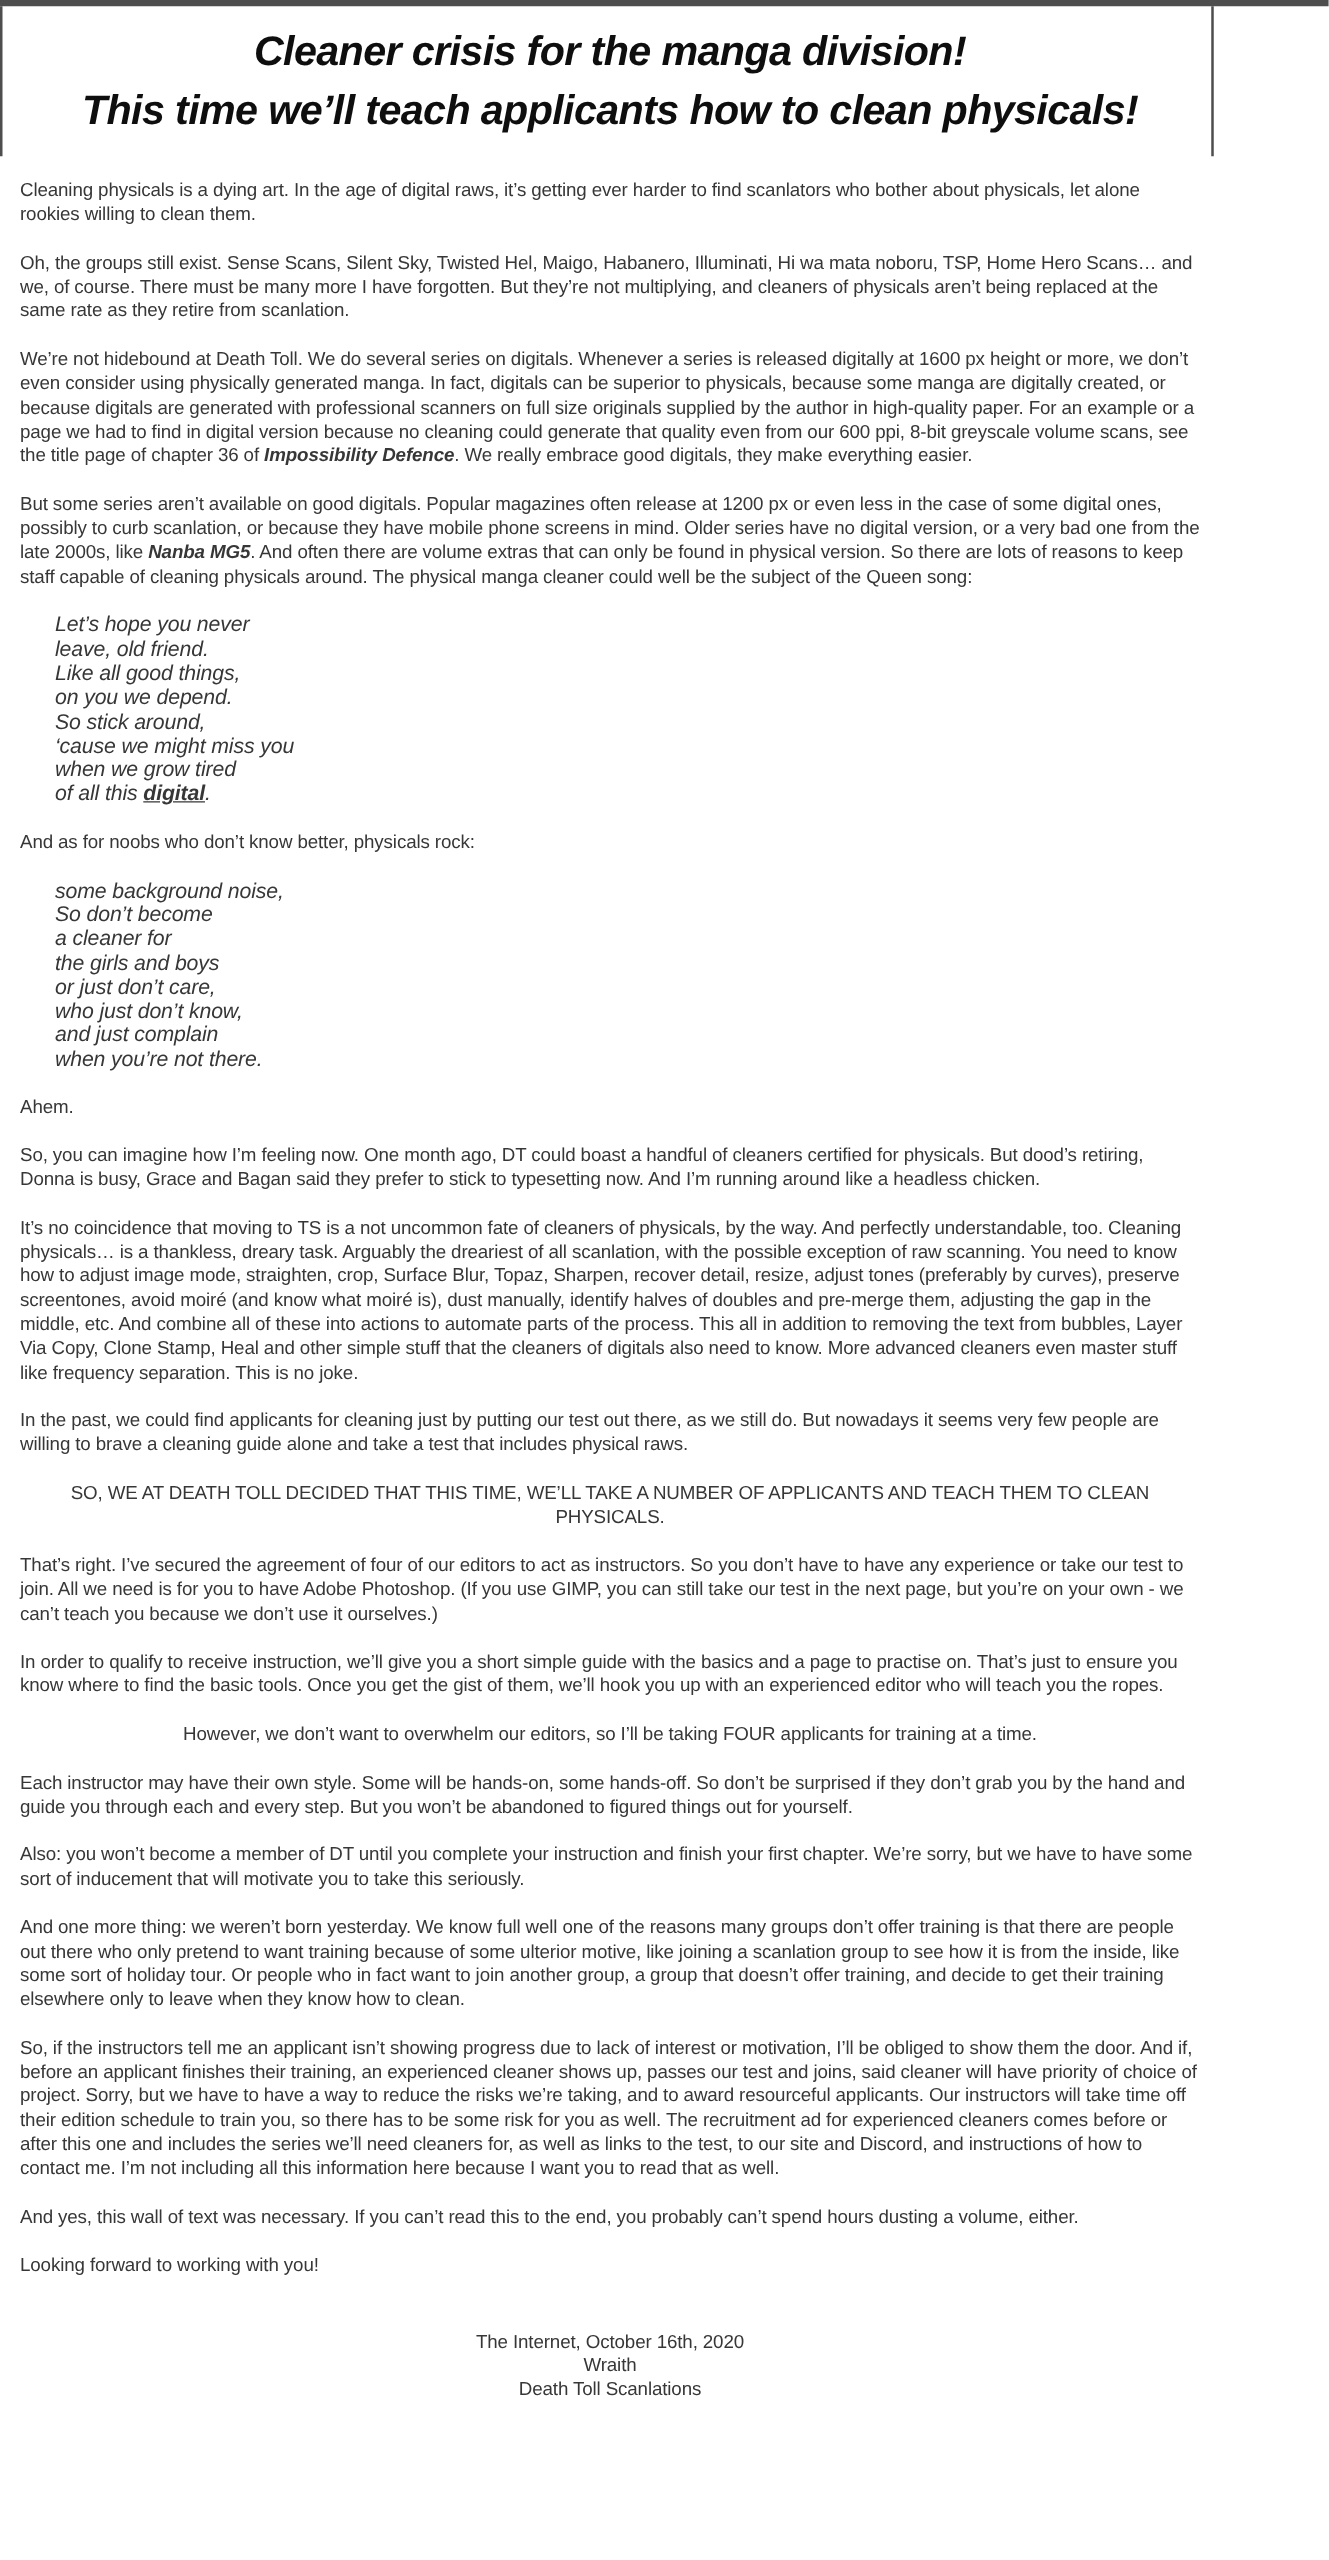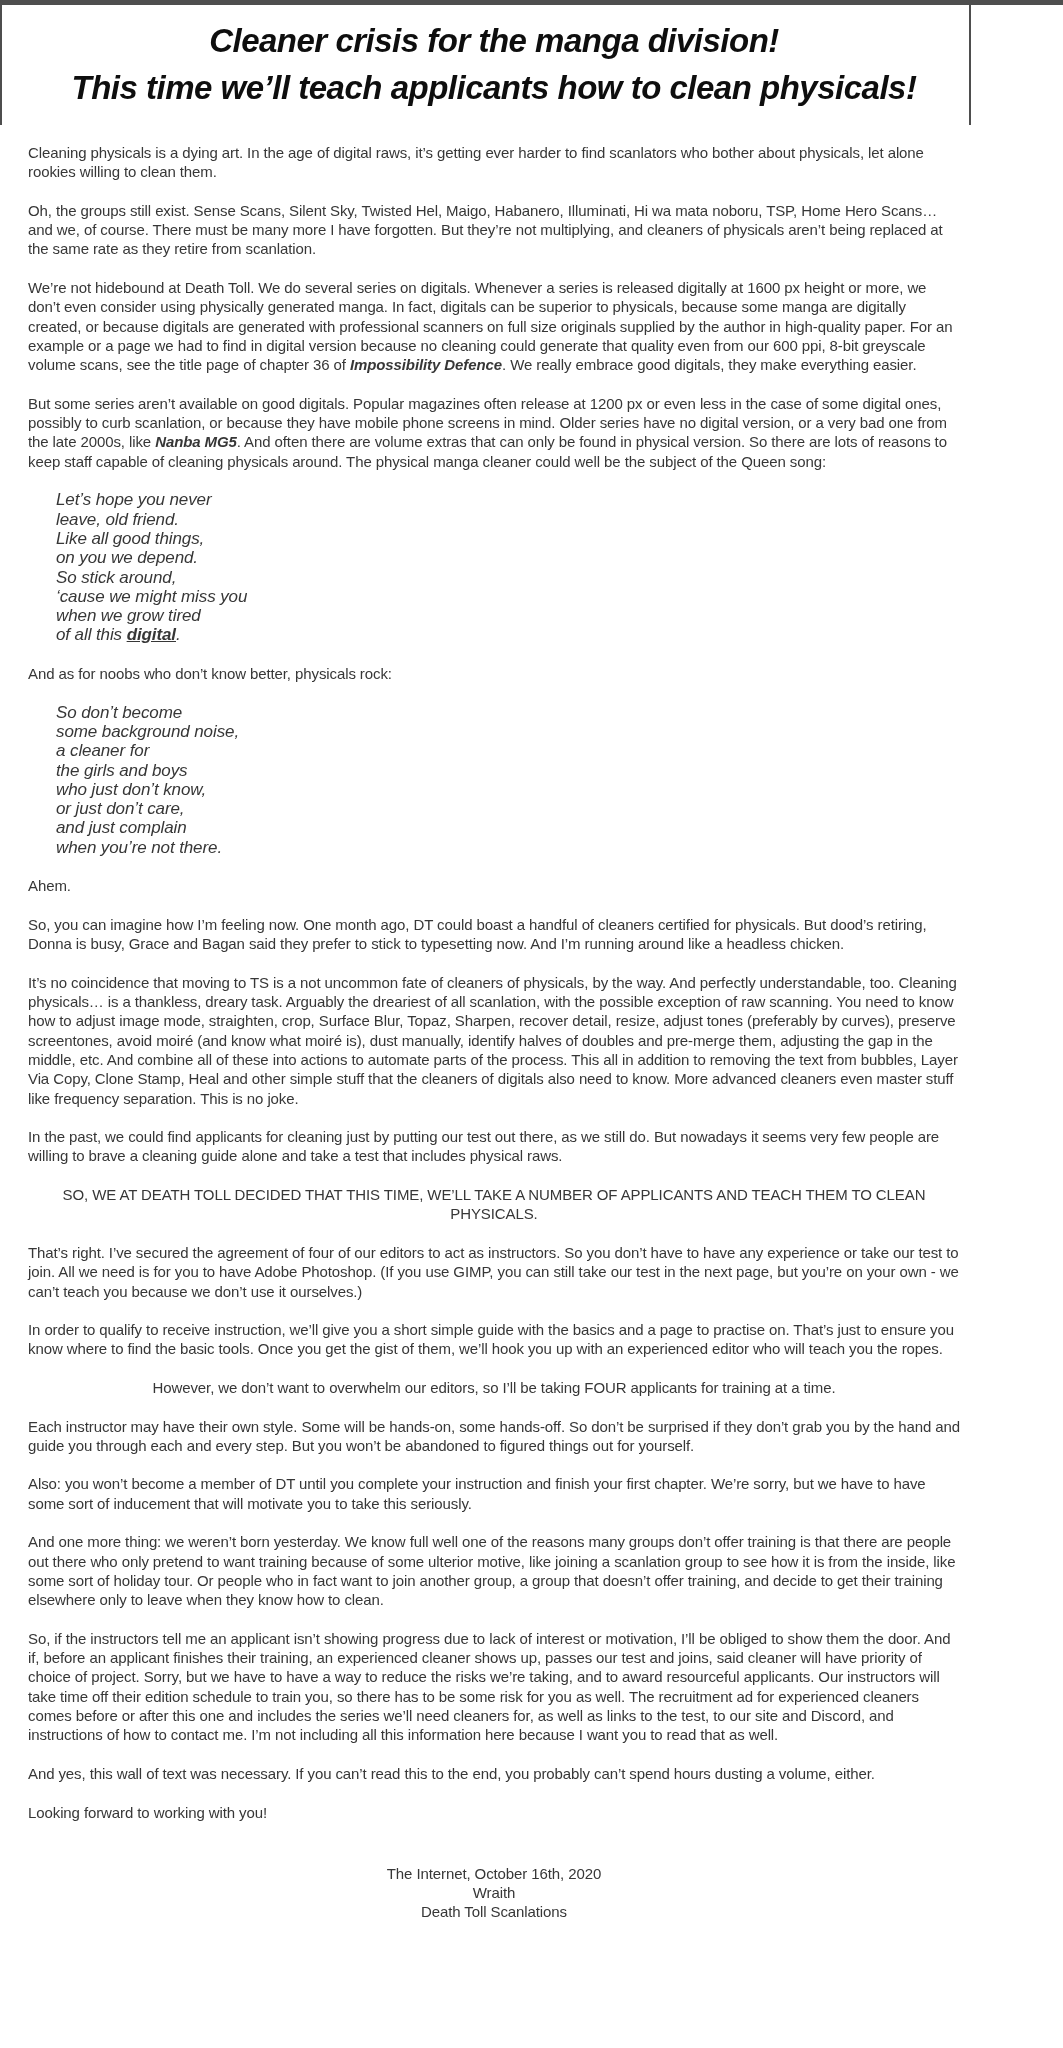--- a/index.html
+++ b/index.html
@@ -21,21 +21,21 @@
     position: absolute;
     top: 0;
     width: 2px;
     height: 120px;
     background: #4e4e4e;
   }
   .edge-left { left: 0; }
   .edge-right { right: 0; }
   .page {
     position: relative;
-    padding: 6px 11px 40px 28px;
+    padding: 6px 11px 40px 16px;
     box-sizing: border-box;
     width: 971px;
   }
   .title {
     text-align: center;
     font-weight: bold;
     font-style: italic;
     font-size: 33px;
     line-height: 47px;
     letter-spacing: -0.5px;
@@ -103,26 +103,26 @@
         <div class="verse-line"><span>leave, old friend.</span></div>
         <div class="verse-line"><span>Like all good things,</span></div>
         <div class="verse-line"><span>on you we depend.</span></div>
         <div class="verse-line"><span>So stick around,</span></div>
         <div class="verse-line"><span>‘cause we might miss you</span></div>
         <div class="verse-line"><span>when we grow tired</span></div>
         <div class="verse-line"><span>of all this </span><span class="run-b">digital</span><span>.</span></div>
       </div>
       <p><span>And as for noobs who don’t know better, physicals rock:</span></p>
       <div class="verse">
+        <div class="verse-line"><span>some background noise,</span></div>
         <div class="verse-line"><span>So don’t become</span></div>
-        <div class="verse-line"><span>some background noise,</span></div>
         <div class="verse-line"><span>a cleaner for</span></div>
         <div class="verse-line"><span>the girls and boys</span></div>
+        <div class="verse-line"><span>or just don’t care,</span></div>
         <div class="verse-line"><span>who just don’t know,</span></div>
-        <div class="verse-line"><span>or just don’t care,</span></div>
         <div class="verse-line"><span>and just complain</span></div>
         <div class="verse-line"><span>when you’re not there.</span></div>
       </div>
       <p><span>Ahem.</span></p>
       <p><span>So, you can imagine how I’m feeling now. One month ago, DT could boast a handful of cleaners certified for physicals. But dood’s retiring, Donna is busy, Grace and Bagan said they prefer to stick to typesetting now. And I’m running around like a headless chicken.</span></p>
       <p><span>It’s no coincidence that moving to TS is a not uncommon fate of cleaners of physicals, by the way. And perfectly understandable, too. Cleaning physicals…  is a thankless, dreary task. Arguably the dreariest of all scanlation, with the possible exception of raw scanning. You need to know how to adjust image mode, straighten, crop, Surface Blur, Topaz, Sharpen, recover detail, resize, adjust tones (preferably by curves), preserve screentones, avoid moiré (and know what moiré is), dust manually, identify halves of doubles and pre-merge them, adjusting the gap in the middle, etc. And combine all of these into actions to automate parts of the process. This all in addition to removing the text from bubbles, Layer Via Copy, Clone Stamp, Heal and other simple stuff that the cleaners of digitals also need to know. More advanced cleaners even master stuff like frequency separation. This is no joke.</span></p>
       <p><span>In the past, we could find applicants for cleaning just by putting our test out there, as we still do. But nowadays it seems very few people are willing to brave a cleaning guide alone and take a test that includes physical raws.</span></p>
       <p class="bold"><span>SO, WE AT DEATH TOLL DECIDED THAT THIS TIME, WE’LL TAKE A NUMBER OF APPLICANTS AND TEACH THEM TO CLEAN PHYSICALS.</span></p>
       <p><span>That’s right. I’ve secured the agreement of four of our editors to act as instructors. So you don’t have to have any experience or take our test to join. All we need is for you to have Adobe Photoshop. (If you use GIMP, you can still take our test in the next page, but you’re on your own - we can’t teach you because we don’t use it ourselves.)</span></p>
       <p><span>In order to qualify to receive instruction, we’ll give you a short simple guide with the basics and a page to practise on. That’s just to ensure you know where to find the basic tools. Once you get the gist of them, we’ll hook you up with an experienced editor who will teach you the ropes.</span></p>

